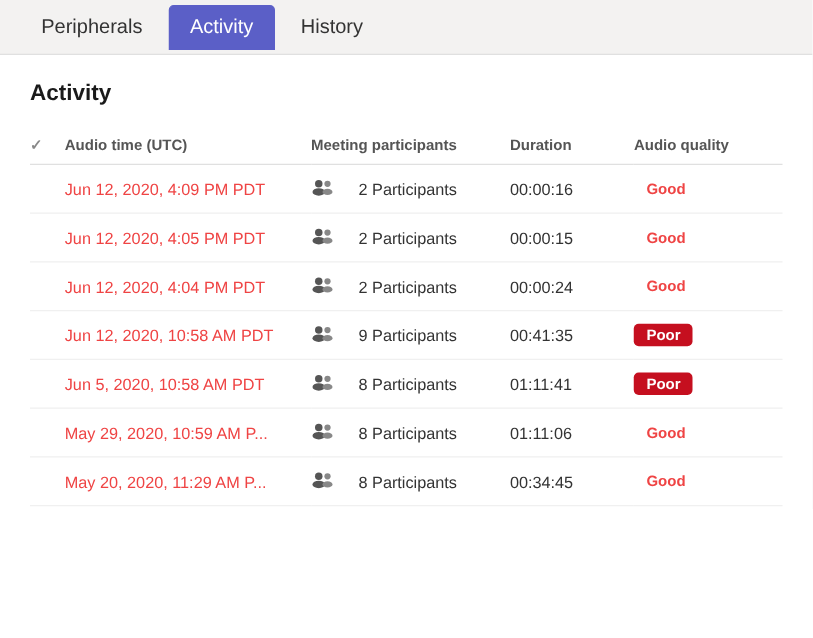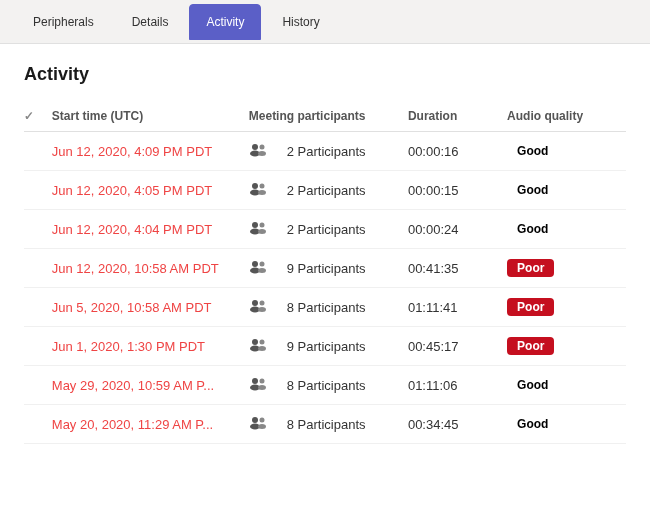--- a/index.html
+++ b/index.html
@@ -22,21 +22,21 @@
       display: flex;
       align-items: center;
       background: #f3f2f1;
       border-bottom: 1px solid #e0e0e0;
       padding: 0 16px;
       height: 44px;
       gap: 4px;
     }
     .tab {
       padding: 8px 16px;
-      font-size: 12px;
+      font-size: 16px;
       color: #333;
       cursor: pointer;
       border-radius: 4px 4px 0 0;
       border: 1px solid transparent;
       background: transparent;
       height: 36px;
       display: flex;
       align-items: center;
     }
     .tab.active {
@@ -112,53 +112,52 @@
       padding: 2px 10px;
       border-radius: 4px;
       font-size: 12px;
       font-weight: 600;
     }
     .quality-poor {
       background: #c50f1f;
       color: #ffffff;
     }
     .quality-good {
-      color: #000000;
+      color: #ef4444;
       background: transparent;
     }
     .duration-cell {
       color: #333;
       font-size: 13px;
     }
     .col-start { width: 200px; }
     .col-participants { width: 160px; }
     .col-duration { width: 100px; }
     .col-quality { width: 120px; }
   </style>
 </head>
 <body>
 
 <div class="container">
 
   <div class="tab-bar">
   <div class="tab">Peripherals</div>
-      <div class="tab">Details</div>
       <div class="tab active">Activity</div>
       <div class="tab">History</div>
     </div>
 
   <div class="main-content">
     <div class="page-title">Activity</div>
     <table class="activity-table">
       <thead>
         <tr>
           <th class="check-col">
             <span class="check-icon">✓</span>
           </th>
-          <th class="col-start">Start time (UTC)</th>
+          <th class="col-start">Audio time (UTC)</th>
           <th class="col-participants">Meeting participants</th>
           <th class="col-duration">Duration</th>
           <th class="col-quality">Audio quality</th>
         </tr>
       </thead>
       <tbody id="table-body">
       <tr>
             <td class="check-col"></td>
             <td class="col-start"><a class="start-time-link" href="#">Jun 12, 2020, 4:09 PM PDT</a></td>
             <td class="col-participants">
@@ -238,37 +237,20 @@
       <ellipse cx="13" cy="10.5" rx="4" ry="2.5" fill="#888"></ellipse>
     </svg></span>
                 <span>8 Participants</span>
               </div>
             </td>
             <td class="col-duration duration-cell">01:11:41</td>
             <td class="col-quality"><span class="quality-badge quality-poor">Poor</span></td>
           </tr>
           <tr>
             <td class="check-col"></td>
-            <td class="col-start"><a class="start-time-link" href="#">Jun 1, 2020, 1:30 PM PDT</a></td>
-            <td class="col-participants">
-              <div class="participants-cell">
-                <span class="participants-icon"><svg width="18" height="14" viewBox="0 0 18 14" fill="none" xmlns="http://www.w3.org/2000/svg">
-      <circle cx="6" cy="4" r="3" fill="#555"></circle>
-      <ellipse cx="6" cy="10.5" rx="5" ry="3" fill="#555"></ellipse>
-      <circle cx="13" cy="4" r="2.5" fill="#888"></circle>
-      <ellipse cx="13" cy="10.5" rx="4" ry="2.5" fill="#888"></ellipse>
-    </svg></span>
-                <span>9 Participants</span>
-              </div>
-            </td>
-            <td class="col-duration duration-cell">00:45:17</td>
-            <td class="col-quality"><span class="quality-badge quality-poor">Poor</span></td>
-          </tr>
-          <tr>
-            <td class="check-col"></td>
             <td class="col-start"><a class="start-time-link" href="#">May 29, 2020, 10:59 AM P...</a></td>
             <td class="col-participants">
               <div class="participants-cell">
                 <span class="participants-icon"><svg width="18" height="14" viewBox="0 0 18 14" fill="none" xmlns="http://www.w3.org/2000/svg">
       <circle cx="6" cy="4" r="3" fill="#555"></circle>
       <ellipse cx="6" cy="10.5" rx="5" ry="3" fill="#555"></ellipse>
       <circle cx="13" cy="4" r="2.5" fill="#888"></circle>
       <ellipse cx="13" cy="10.5" rx="4" ry="2.5" fill="#888"></ellipse>
     </svg></span>
                 <span>8 Participants</span>

